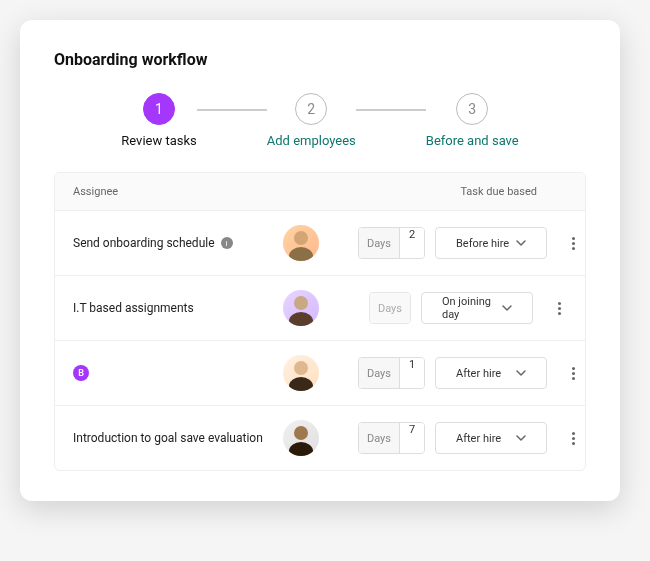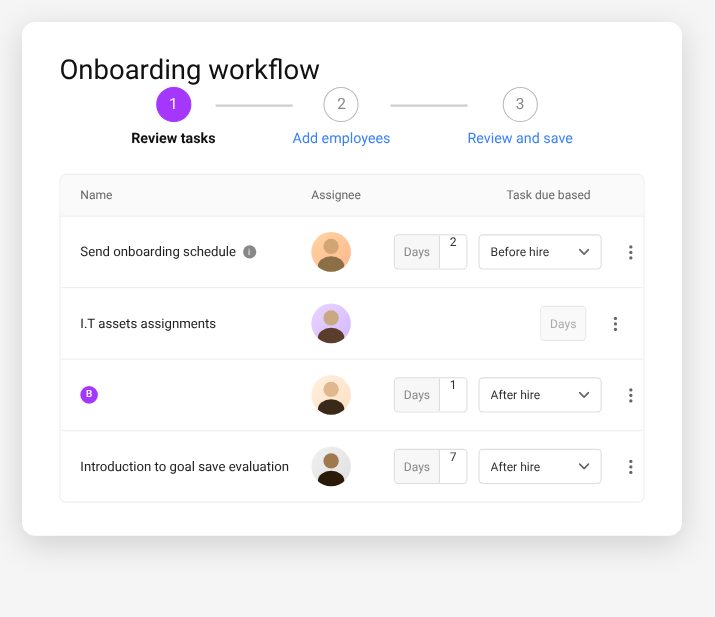--- a/index.html
+++ b/index.html
@@ -11,23 +11,24 @@
       height: 561px;
     }
     .card {
       background: #fff;
       border-radius: 12px;
       box-shadow: 0 8px 30px rgba(0,0,0,0.15);
       padding: 30px 34px;
       width: 600px;
     }
     .title {
-      font-size: 25px;
-      font-weight: 400;
+      font-size: 16px;
+      font-weight: 700;
       color: #111;
+      margin-bottom: 24px;
     }
     .stepper {
       display: flex;
       justify-content: center;
       align-items: flex-start;
       gap: 0;
       margin-bottom: 24px;
       padding: 0 20px;
     }
     .step {
@@ -50,26 +51,26 @@
       color: #888;
       background: #fff;
     }
     .step.active .step-bubble {
       background: #a537fd;
       border-color: #a537fd;
       color: #fff;
     }
     .step-label {
       font-size: 13px;
-      color: #3b82f6;
+      color: #0f766e;
       white-space: nowrap;
     }
     .step.active .step-label {
       color: #111;
-      font-weight: 700;
+      font-weight: 400;
     }
     .step-connector {
       flex: 1;
       height: 1.5px;
       background: #ccc;
       margin-top: 16px;
       max-width: 70px;
       min-width: 50px;
     }
     .table {
@@ -206,21 +207,21 @@
       border: none;
       height: 100%;
     }
     .days-box.disabled .days-label { border-right: none; }
     .select-box {
       display: flex;
       align-items: center;
       justify-content: space-between;
       border: 1px solid #ddd;
       border-radius: 4px;
-      padding: 0 10px;
+      padding: 0 20px;
       height: 32px;
       width: 112px;
       font-size: 11px;
       color: #333;
       cursor: pointer;
       background: #fff;
     }
     .chevron {
       width: 10px;
       height: 10px;
@@ -258,27 +259,26 @@
       <div class="step-label">Review tasks</div>
     </div>
     <div class="step-connector"></div>
     <div class="step">
       <div class="step-bubble">2</div>
       <div class="step-label">Add employees</div>
     </div>
     <div class="step-connector"></div>
     <div class="step">
       <div class="step-bubble">3</div>
-      <div class="step-label">Review and save</div>
+      <div class="step-label">Before and save</div>
     </div>
   </div>
 
   <div class="table">
     <div class="thead">
-      <div class="col-name">Name</div>
       <div class="col-assignee">Assignee</div>
       <div class="col-due">Task due based</div>
     </div>
     <div id="tbody">
         <div class="trow">
           <div class="task-name">
             <span>Send onboarding schedule</span>
             <span class="info-icon">i</span>
           </div>
           <div class="assignee-cell">
@@ -299,28 +299,36 @@
             </div>
             <div class="kebab">
               <span></span>
               <span></span>
               <span></span>
             </div>
           </div>
         </div>
         <div class="trow">
           <div class="task-name">
-            <span>I.T assets assignments</span>
+            <span>I.T based assignments</span>
           </div>
           <div class="assignee-cell">
             <div class="avatar v2"></div>
           </div>
           <div class="due-cell">
             <div class="days-box disabled">
               <span class="days-label">Days</span>
+            </div>
+            <div class="select-box">
+              <span>On joining day</span>
+              <span class="chevron">
+                <svg viewBox="0 0 10 6">
+                  <path d="M1 1 L5 5 L9 1" stroke="#666" stroke-width="1.5" fill="none" stroke-linecap="round" stroke-linejoin="round"></path>
+                </svg>
+              </span>
             </div>
             <div class="kebab">
               <span></span>
               <span></span>
               <span></span>
             </div>
           </div>
         </div>
         <div class="trow">
           <div class="task-name">

